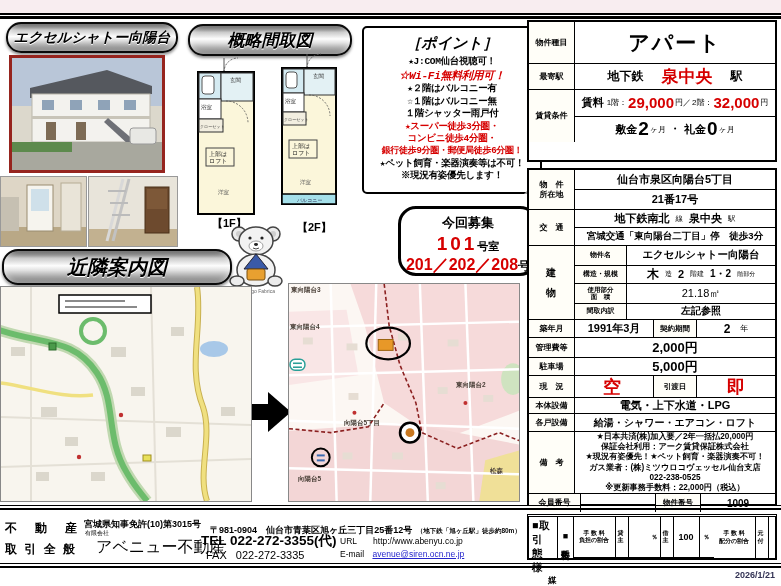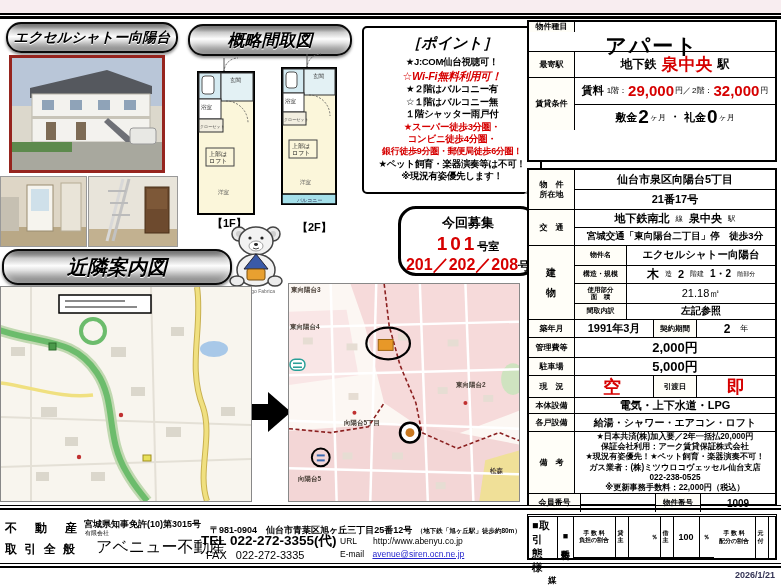--- a/index.html
+++ b/index.html
@@ -149,21 +149,21 @@
     <text x="12" y="96" font-size="6" fill="#222">上部は</text>
     <text x="12" y="103" font-size="6" fill="#222">ロフト</text>
     <text x="20" y="132" font-size="5.5" fill="#555">洋室</text>
     <rect x="2" y="142" width="54" height="10" fill="#a5e0ea" stroke="#000" stroke-width="1.5"></rect>
     <text x="17" y="150" font-size="5" fill="#335">バルコニー</text>
   </svg>
   <div class="abs" style="left:297px;top:220px;font-size:11px;font-weight:bold;">【2F】</div>
 
   <div class="points">
     <div class="pt-title">［ポイント］</div>
-    <div style="margin-top:3px;">
+    <div style="margin-top:3px;font-family:Liberation Mono, monospace;">
       <div class="pt">★J:COM仙台視聴可！</div>
       <div class="pt red" style="font-size:11px;font-style:italic;">☆Wi-Fi無料利用可！</div>
       <div class="pt">★２階はバルコニー有</div>
       <div class="pt">☆１階はバルコニー無</div>
       <div class="pt">１階シャッター雨戸付</div>
       <div class="pt red">★スーパー徒歩3分圏・</div>
       <div class="pt red">コンビニ徒歩4分圏・</div>
       <div class="pt red" style="font-size:9px;">銀行徒歩9分圏・郵便局徒歩6分圏！</div>
       <div class="pt">★ペット飼育・楽器演奏等は不可！</div>
       <div class="pt">※現況有姿優先します！</div>
@@ -288,27 +288,27 @@
     </svg>
     <span class="maplabel" style="left:3px;top:3px;">東向陽台3</span>
     <span class="maplabel" style="left:2px;top:40px;">東向陽台4</span>
     <span class="maplabel" style="left:168px;top:98px;">東向陽台2</span>
     <span class="maplabel" style="left:56px;top:136px;">向陽台5丁目</span>
     <span class="maplabel" style="left:10px;top:192px;">向陽台5</span>
     <span class="maplabel" style="left:202px;top:184px;">松森</span>
   </div>
 
   <div class="b" style="top:20px;height:142px;">
-    <div class="r" style="height:30px;flex-direction:column;">
+    <div class="r" style="height:42px;">
       <div class="lc">物件種目</div>
       <div class="vc big">アパート</div>
     </div>
     <div class="r" style="height:26px;">
       <div class="lc">最寄駅</div>
-      <div class="vc" style="gap:5px;">
+      <div class="vc" style="gap:18px;">
         <span style="font-size:12px;font-weight:bold;">地下鉄</span>
         <span class="red" style="font-size:17px;font-weight:bold;">泉中央</span>
         <span style="font-size:12px;font-weight:bold;">駅</span>
       </div>
     </div>
     <div class="r last" style="height:52px;">
       <div class="lc">賃貸条件</div>
       <div class="col">
         <div class="vc sr" style="height:26px;gap:1px;">
           <span style="font-size:11px;font-weight:bold;margin-right:2px;">賃料</span>

